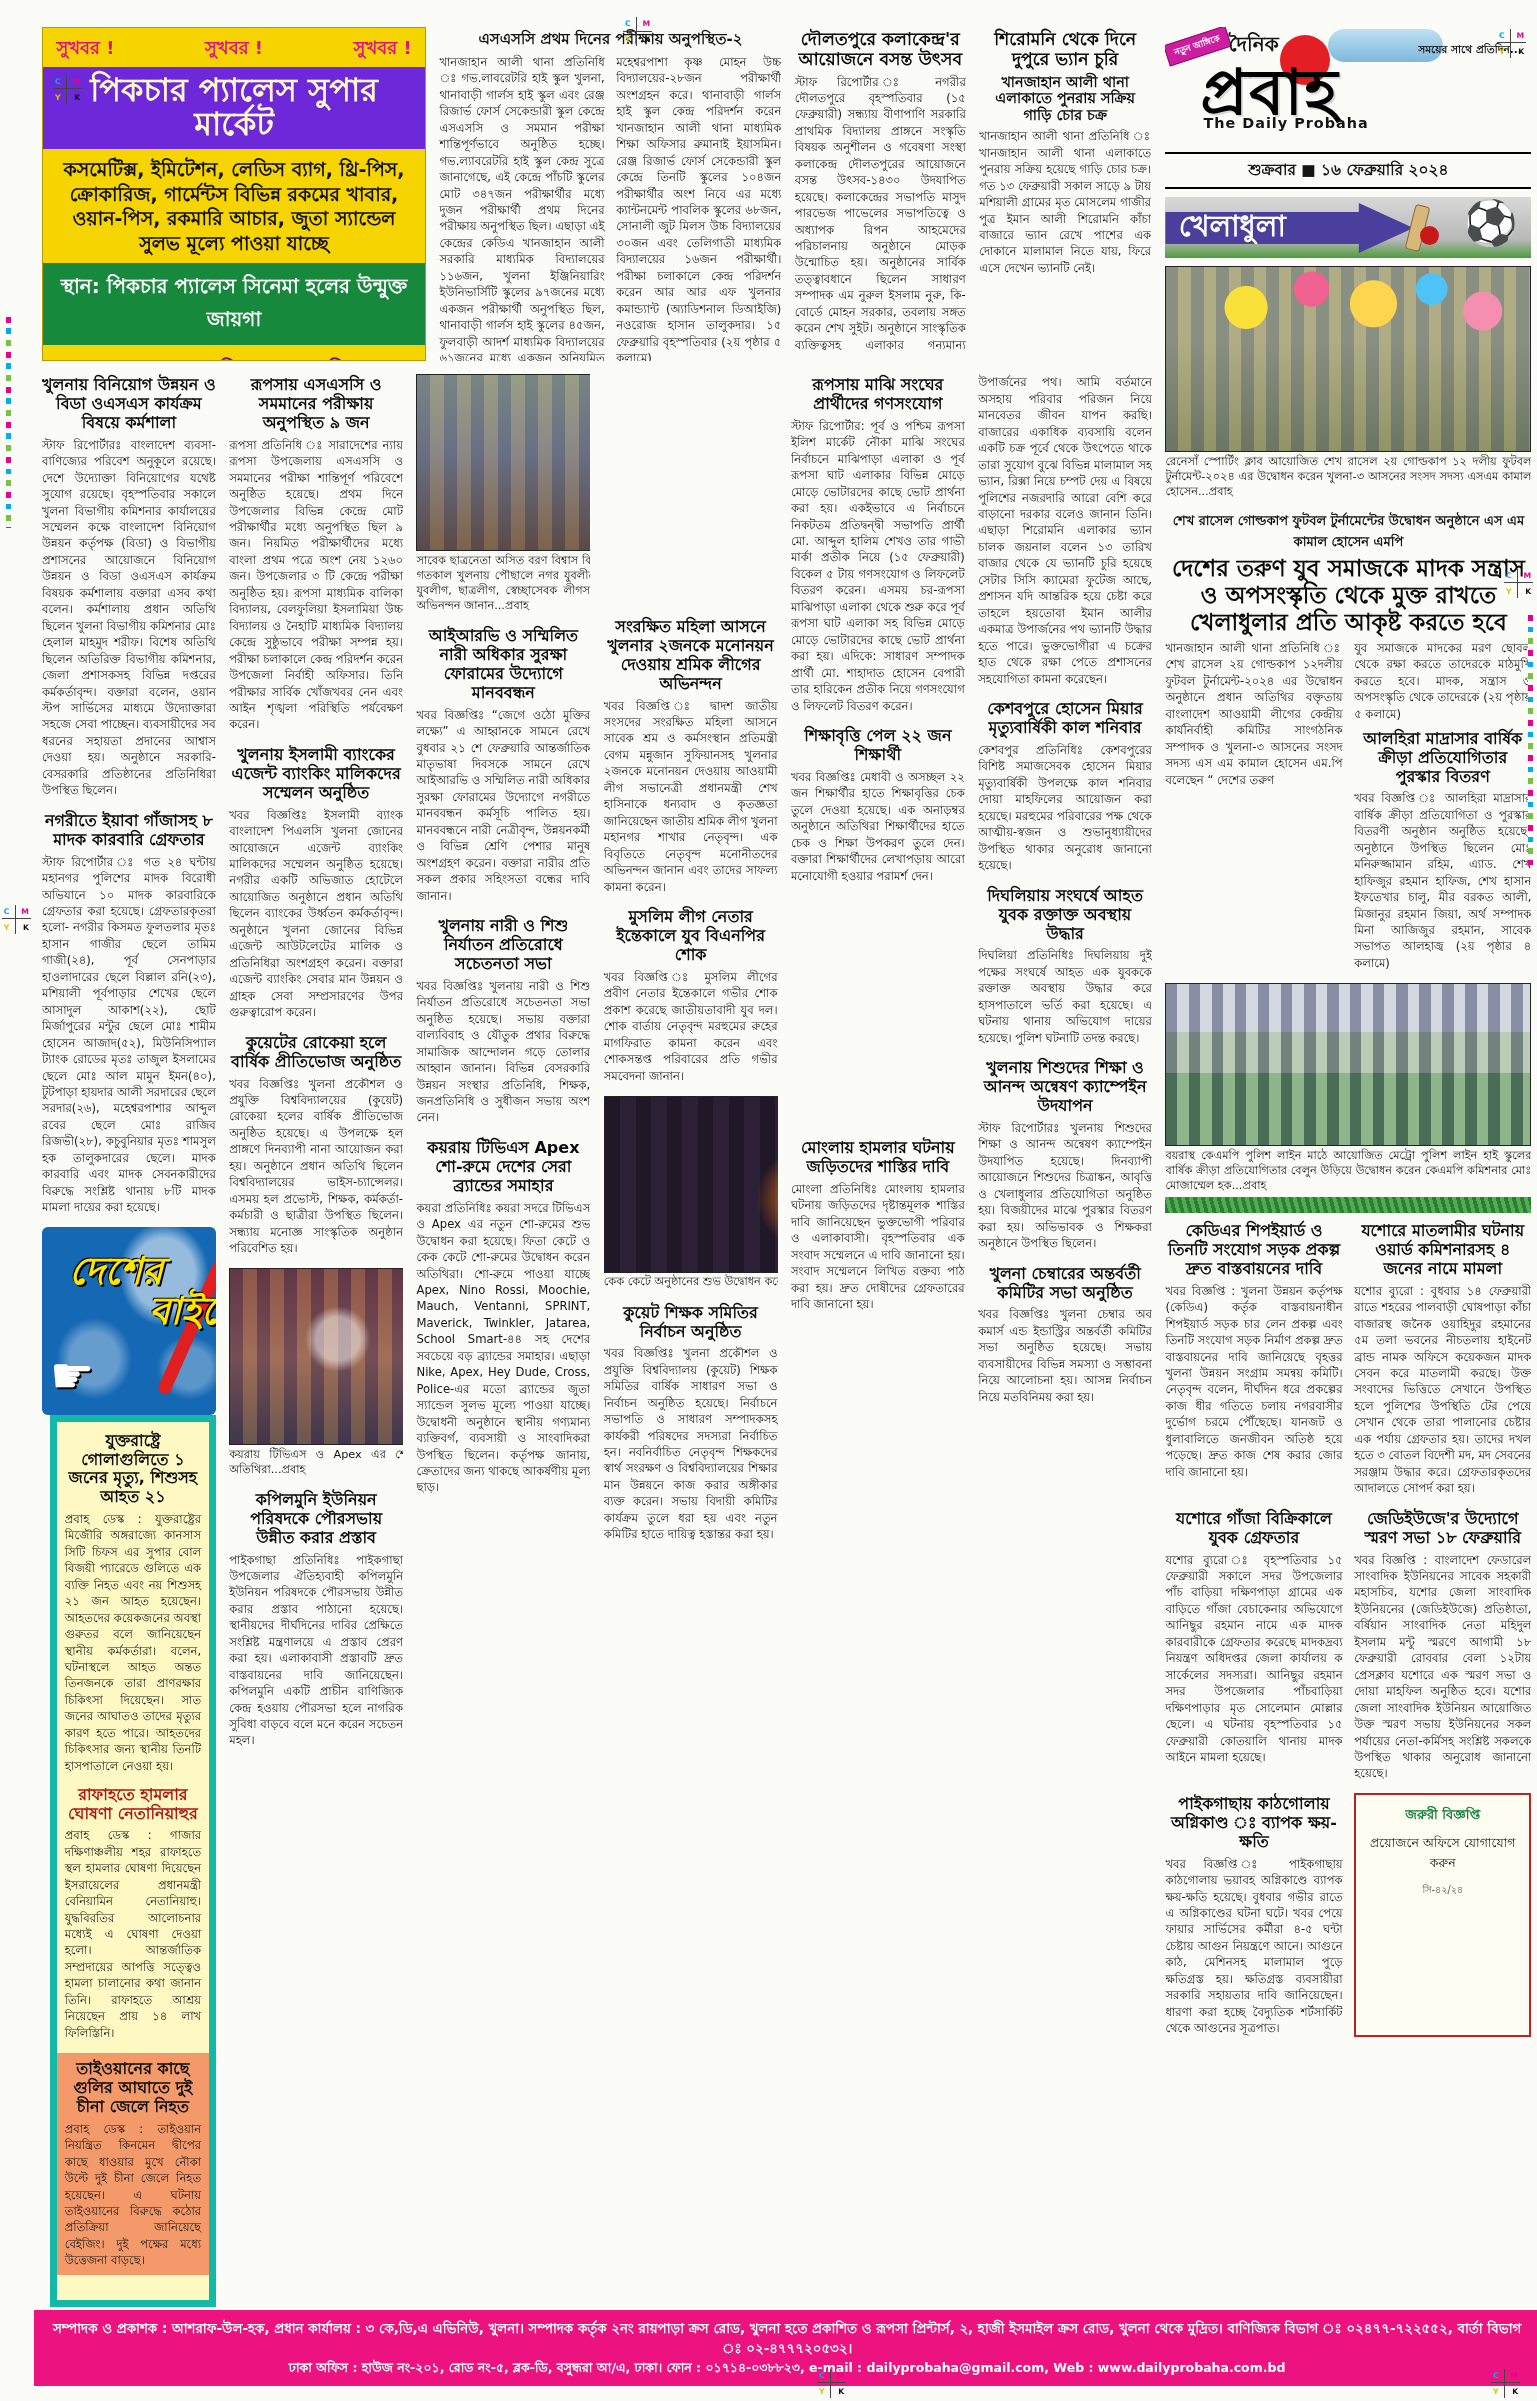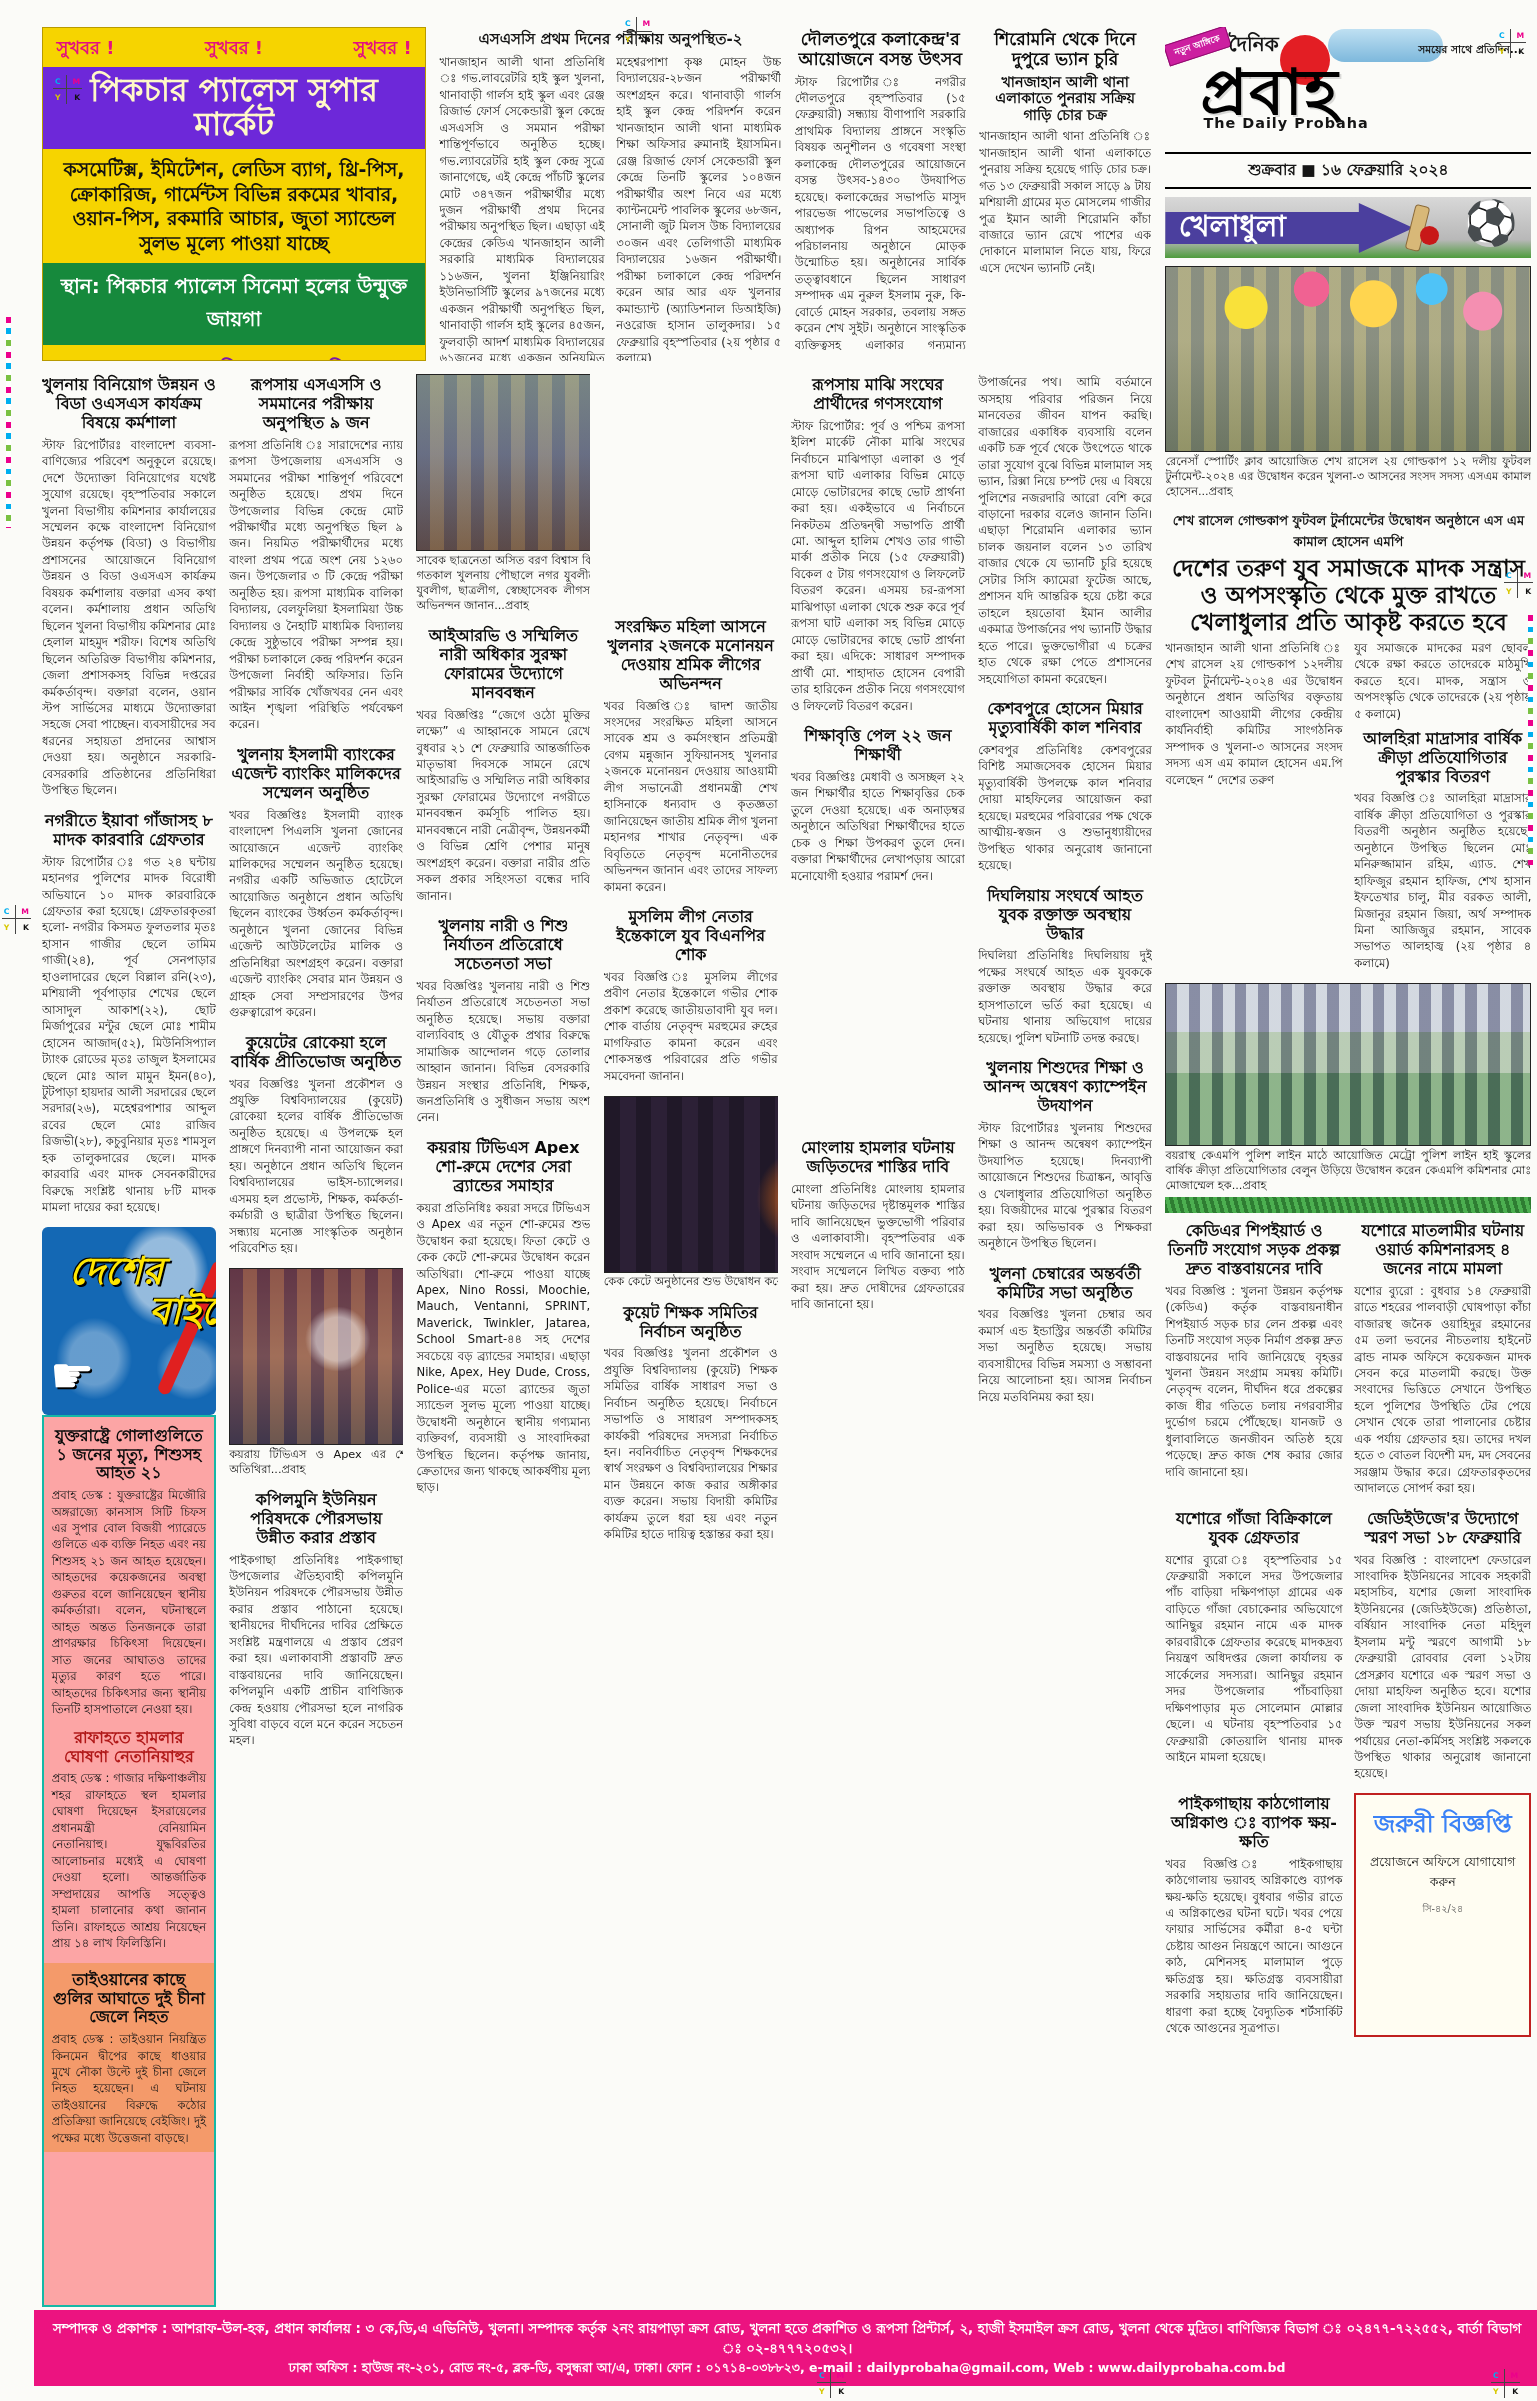--- a/index.html
+++ b/index.html
@@ -79,30 +79,30 @@
   .dbx{position:relative;height:188px;background:#1468b4;border-radius:5.8px;overflow:hidden;margin-bottom:0;}
   .dbx .map{position:absolute;inset:0;background:
      radial-gradient(ellipse at 70% 25%,rgba(255,255,255,.55) 0 18%,transparent 26%),
      radial-gradient(ellipse at 30% 70%,rgba(255,255,255,.35) 0 14%,transparent 22%),
      radial-gradient(ellipse at 85% 75%,rgba(255,255,255,.3) 0 10%,transparent 16%);}
   .dbx .t1,.dbx .t2{position:relative;z-index:2;color:#ffe600;font-weight:bold;font-style:italic;font-size:38px;line-height:1.05;padding-left:27px;text-shadow:1.9px 1.9px 0 #000,-1px -1px 0 #000;}
   .dbx .t1{padding-top:25px;}
   .dbx .t2{padding-left:107px;}
   .dbx .hand{position:absolute;left:7.7px;bottom:9.6px;font-size:50px;color:#fff;z-index:2;text-shadow:1.9px 1.9px 0 #000;}
   .dbx .swoosh{position:absolute;right:17.3px;top:29px;width:13.4px;height:144px;background:#e02020;transform:rotate(24deg);border-radius:7.7px;z-index:1;}
-  .intlbox{background:#fca5a5;border:2px solid #14b8a6;padding:7.7px 7.7px 3.8px 7.7px;flex:1 1 auto;overflow:hidden;}
+  .intlbox{background:#fef9c3;border:7px solid #14b8a6;padding:7.7px 7.7px 3.8px 7.7px;flex:1 1 auto;overflow:hidden;margin-left:8px;}
   .intl3{background:#f49a6a;margin:5.8px -7.7px -3.8px -7.7px;padding:5.8px 7.7px;}
   .hl-red{color:#b01818;}
   
   .footer{position:absolute;left:34px;top:2310px;width:1487px;background:#ec1380;color:#ffffff;text-align:center;padding:8.6px 9.6px;}
   .footer .f1{font-size:13.4px;font-weight:bold;line-height:1.5;}
   .footer .f2{font-size:12.5px;font-weight:bold;line-height:1.5;}
   
   .notice{border:2.9px double #c02020;padding:9.6px 5.8px;text-align:center;background:#fffdf2;}
-  .notice .nt{color:#3b82f6;font-weight:bold;font-size:24px;margin-bottom:7.7px;}
+  .notice .nt{color:#15803d;font-weight:bold;font-size:13px;margin-bottom:7.7px;}
   .notice .nl{font-size:12.5px;}
   .notice .nm{font-size:9.6px;color:#555;margin-top:9.6px;}
   
   .reg{position:absolute;width:29px;height:29px;font-size:7.7px;font-weight:bold;z-index:9;}
   .reg:before{content:"";position:absolute;left:13.4px;top:0;width:1px;height:29px;background:#444;}
   .reg:after{content:"";position:absolute;top:13.4px;left:0;height:1px;width:29px;background:#444;}
   .reg .c{position:absolute;left:1.9px;top:1.9px;color:#00aeef;}
   .reg .m{position:absolute;right:1.9px;top:1.9px;color:#ec008c;}
   .reg .y{position:absolute;left:1.9px;bottom:1.9px;color:#d8c800;}
   .reg .k{position:absolute;right:1.9px;bottom:1.9px;color:#111;}

